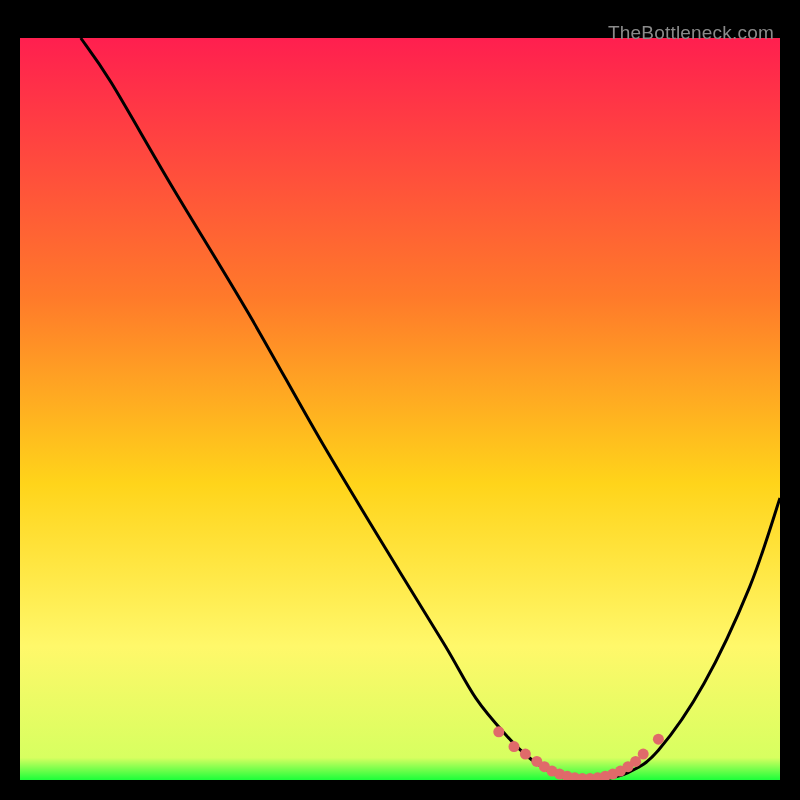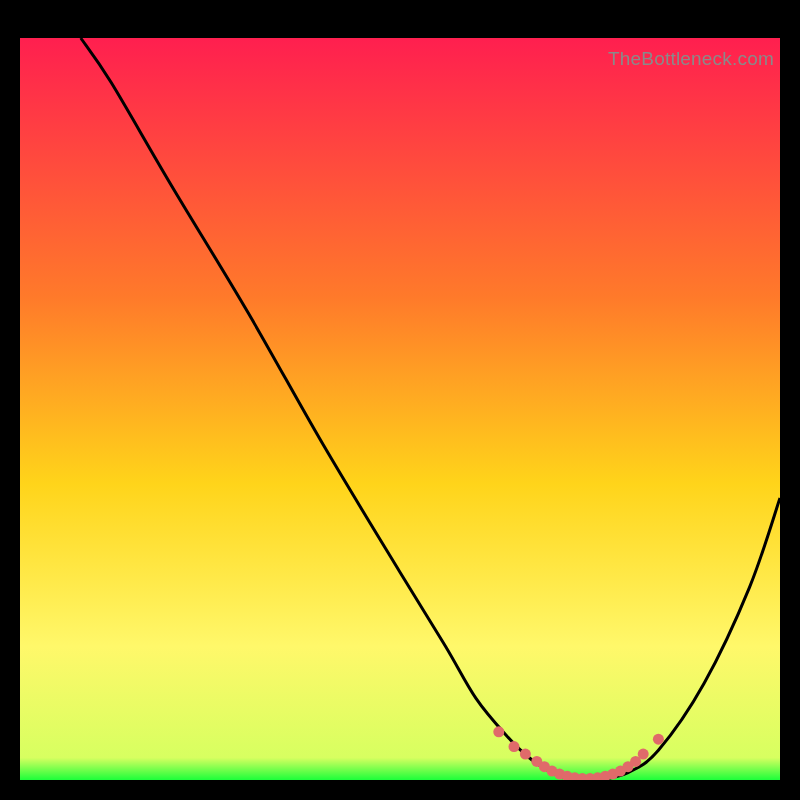--- a/index.html
+++ b/index.html
@@ -21,21 +21,20 @@
   }
   .watermark {
     position: absolute;
     top: 2px;
     right: 6px;
     color: #8a8a8a;
     font-size: 19px;
     font-weight: 500;
     letter-spacing: 0.2px;
     user-select: none;
-    margin-top: 26px;
   }
   svg {
     display: block;
   }
 </style>
 </head>
 <body>
 
 <div class="frame">
   <div class="watermark">TheBottleneck.com</div>

